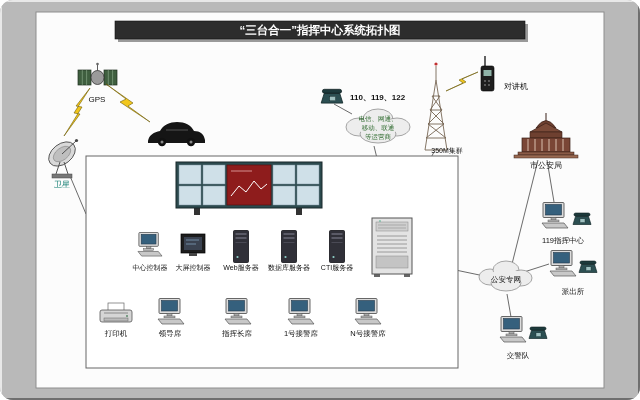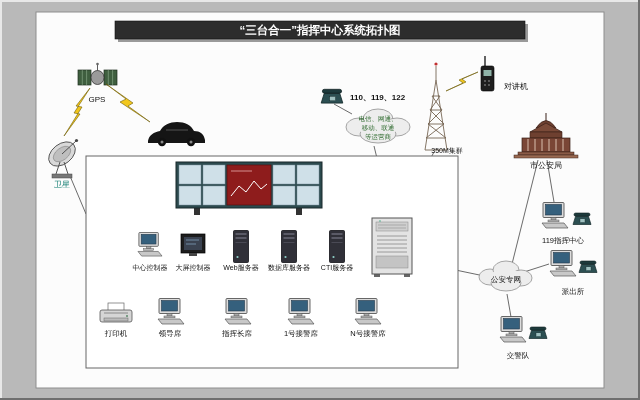--- a/index.html
+++ b/index.html
@@ -1,17 +1,17 @@
 <!DOCTYPE html>
 <html><head>
 <meta charset="utf-8">
 <style>
   html,body{margin:0;padding:0;}
   .stage{width:640px;height:400px;position:relative;overflow:hidden;background:#b9b9b9;
-         font-family:"Liberation Sans","DejaVu Sans",sans-serif;}
+         font-family:"Liberation Sans","DejaVu Sans",sans-serif;border-radius:13px;}
   svg{display:block}
   text{font-family:"Liberation Sans","DejaVu Sans",sans-serif;fill:#101010}
   .mid{text-anchor:middle}
   .t-title{font-size:11.5px;font-weight:bold;fill:#ffffff}
   .t8{font-size:8px}
   .t8b{font-size:8px;font-weight:bold}
   .t7{font-size:7px}
   .t75{font-size:7.5px}
   .t-cloud{font-size:6.5px;fill:#2f6b2f}
   .t-teal{fill:#0c7b6e}

